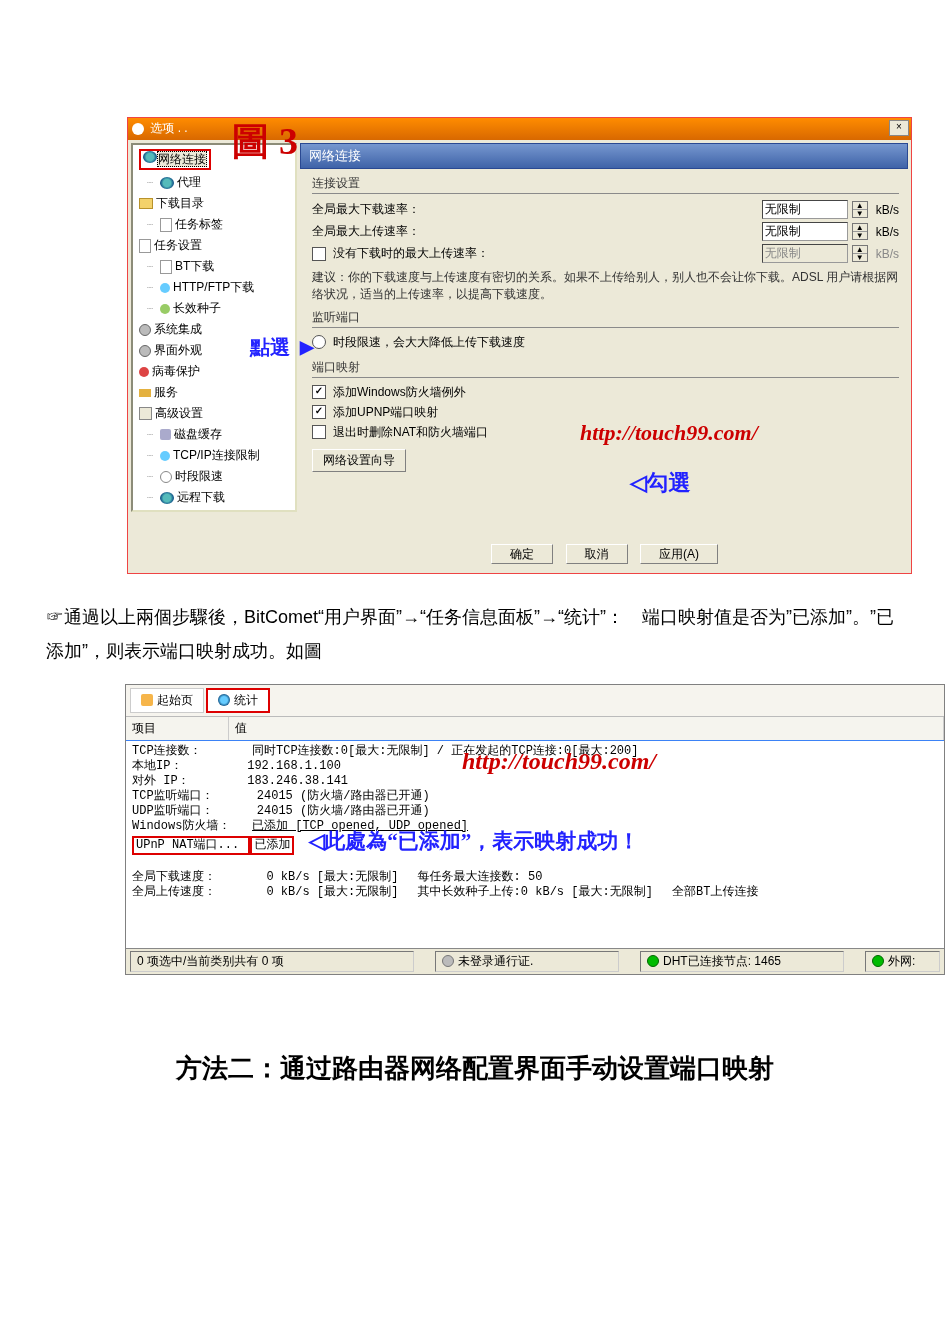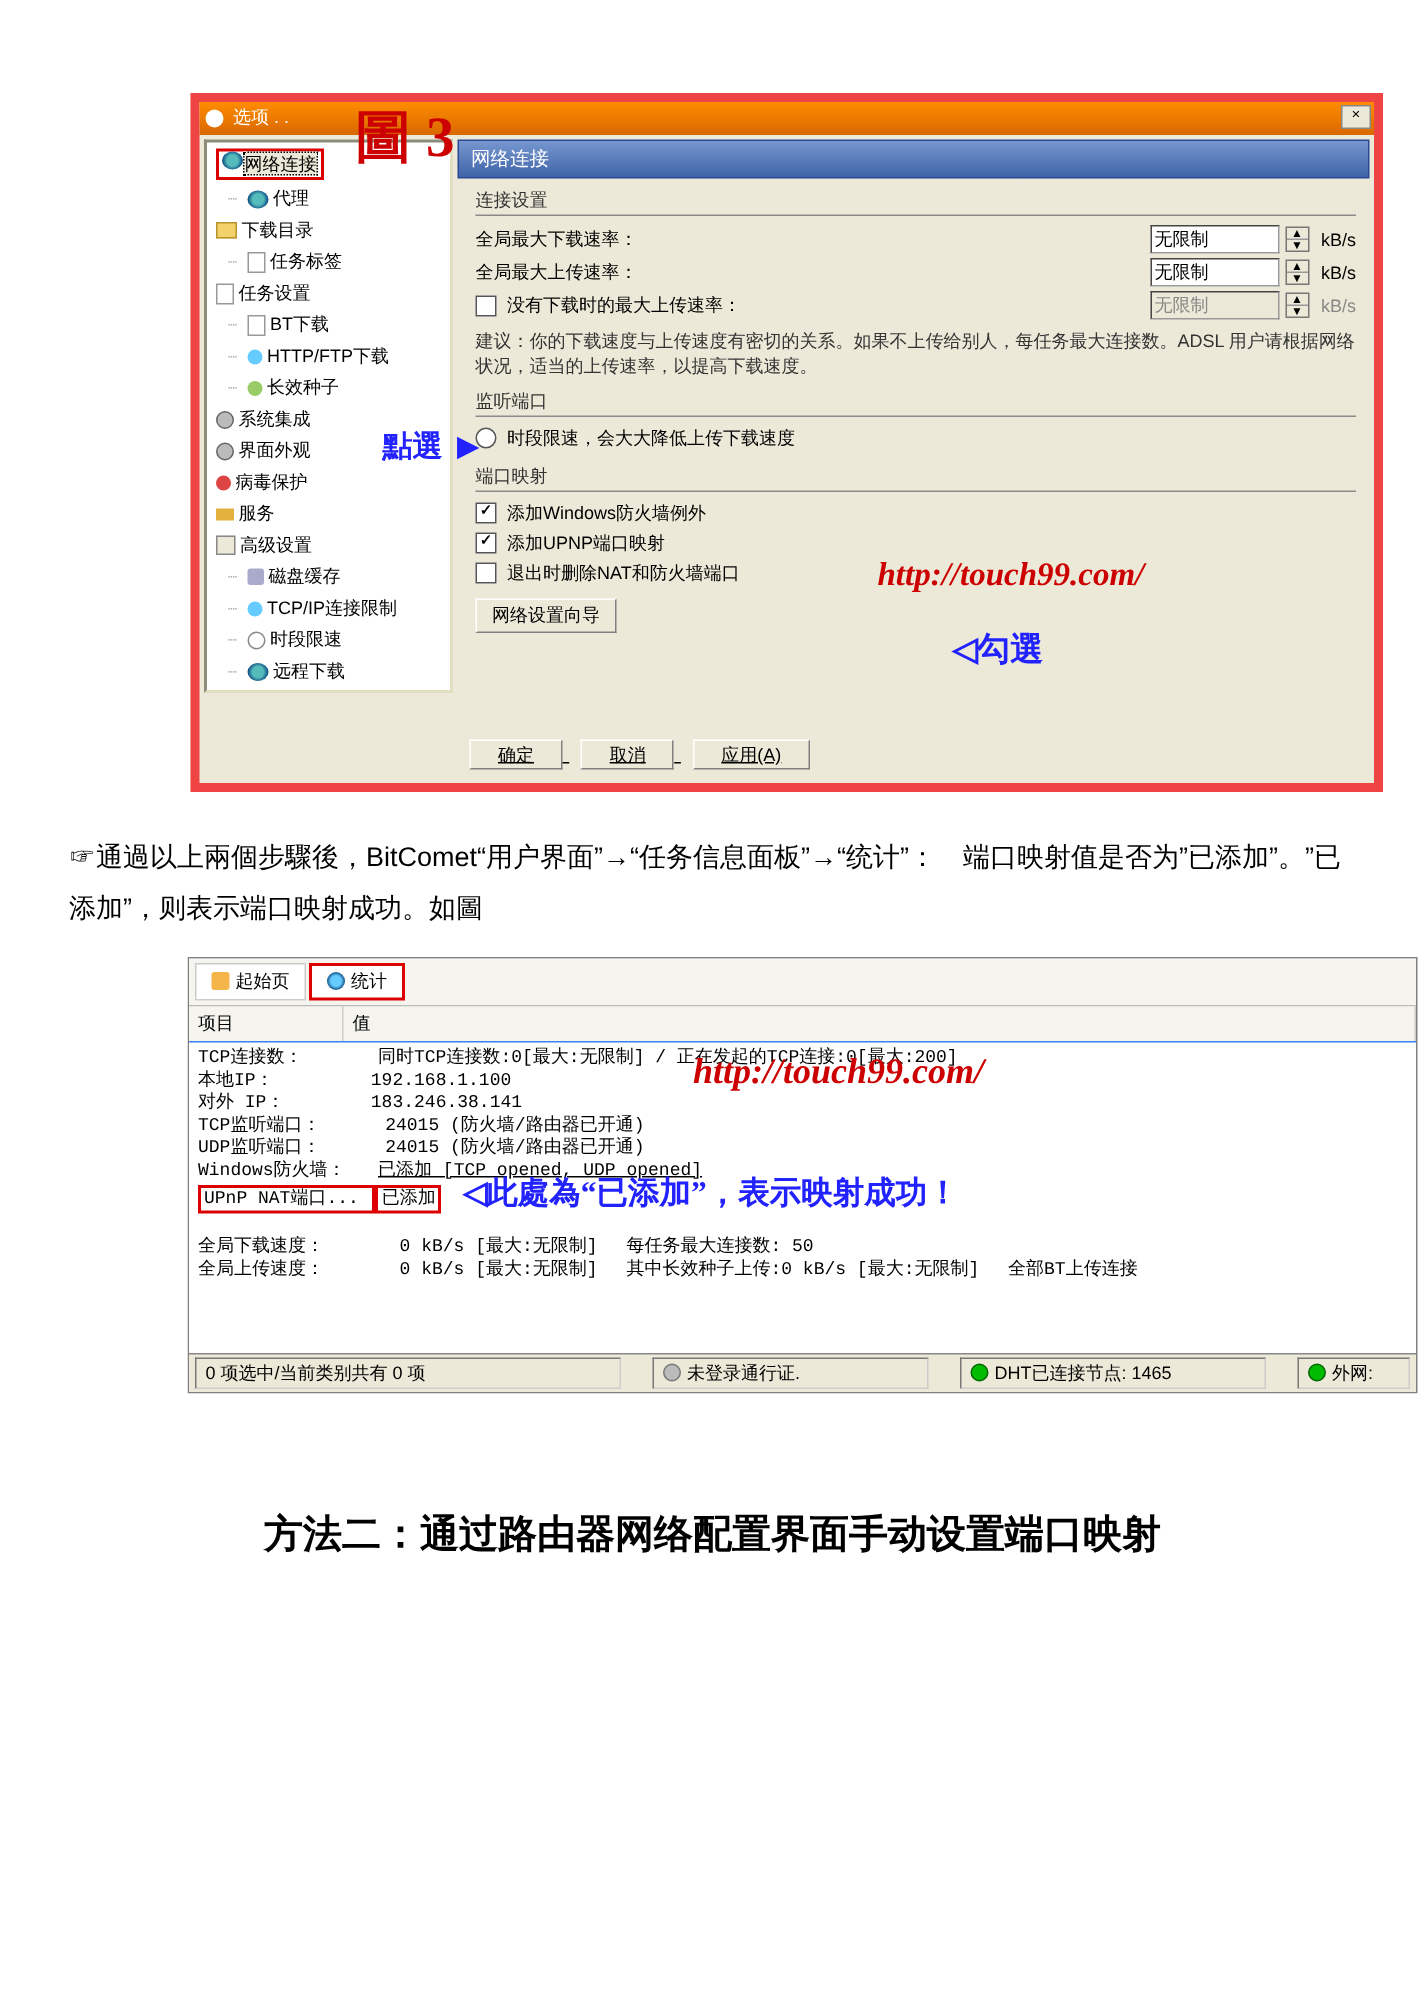--- a/index.html
+++ b/index.html
@@ -1,18 +1,18 @@
 <!DOCTYPE html>
 <html><head>
 <meta charset="utf-8">
 <style>
   body { margin:0; padding:0; background:#fff; font-family:"SimSun","宋体","Microsoft YaHei",sans-serif; width:950px; }
   .page { padding:0 40px 40px 40px; }
   
-  .dlg-wrap { border:6px solid #ef4444; background:#ECE9D8; margin:62px 0 0 87px; width:783px; }
+  .dlg-wrap { border:1px solid #ef4444; background:#ECE9D8; margin:117px 0 0 87px; width:783px; }
   .titlebar { background:linear-gradient(#FF8C00,#D86800); color:#fff; padding:2px 3px 3px 4px; font-size:12px; height:17px; position:relative; }
   .titlebar .ticon { width:12px;height:12px;background:#fff;border-radius:50%;display:inline-block;vertical-align:middle;margin-right:3px; }
   .titlebar .closebtn { position:absolute; right:2px; top:2px; width:18px;height:14px;background:#ECE9D8;border:1px solid #888;font-size:10px;line-height:12px;text-align:center;color:#000;font-family:Arial; }
   .dlg-body { display:flex; }
   .tree { width:162px; border:2px inset #e0e0c0; background:#fff; margin:3px; padding:2px 0; }
   .tree-item { font-size:12px; padding:2px 0 2px 6px; white-space:nowrap; display:flex; align-items:center; gap:3px; }
   .tree-item.sub { padding-left:14px; }
   .tree-item.sub::before { content:"┈"; color:#999; margin-right:2px; font-size:10px; display:inline-block; width:8px; }
   .ticon2 { width:14px;height:12px;display:inline-block; }
   .ticon-globe { background:radial-gradient(circle,#5bb 40%,#158 70%); border-radius:50%; }
@@ -46,21 +46,21 @@
   .radio,.check { width:12px;height:12px; margin-right:3px; appearance:none; border:1px solid #555; background:#fff; display:inline-block; vertical-align:middle; }
   .radio{border-radius:50%;}
   .radio.checked::after{content:"";display:block;width:6px;height:6px;background:#000;border-radius:50%;margin:2px;}
   .check.checked::after{content:"✓";font-size:10px;line-height:10px;display:block;text-align:center;color:#000;font-weight:bold}
   .hint { color:#333; font-size:12px; margin:4px 12px; line-height:1.4; }
   .red-box { border:2px solid #d00; padding:2px 4px; margin:0 4px; display:flex; align-items:center; gap:8px; }
   .btn { background:#ECE9D8; border:1px solid #808080; border-top-color:#fff; border-left-color:#fff; padding:2px 10px; font-size:12px; }
   .watermark1 { position:absolute; left:280px; top:280px; color:#c00; font-family:"Times New Roman",serif; font-size:22px; font-weight:bold; font-style:italic; }
   .ann-gou{ position:absolute; left:330px; top:328px; color:#2222ff; font-family:"DFKai-SB","KaiTi","楷体",serif; font-size:22px; font-weight:bold;}
   .ann-gou::before{content:"◁ ";letter-spacing:-3px}
-  .dlg-btns { text-align:left; padding:6px 10px 10px 0;text-decoration:underline; }
+  .dlg-btns { text-align:center; padding:6px 10px 10px 0; }
   .dlg-btns .btn{ margin-left:8px; padding:2px 18px; }
 
   
   .para { font-size:18px; line-height:1.9; margin:26px 10px 10px 6px; color:#000; }
 
   
   .stats { border:1px solid #808080; margin:6px 0 0 0; background:#fff; position:relative; width:818px; overflow:hidden;}
   .tabs2 { background:#f6f4ee; padding:3px 4px; display:flex; gap:2px; border-bottom:1px solid #bbb; }
   .tab2 { padding:2px 10px; font-size:12px; background:#fff; border:1px solid #ccc; display:flex; align-items:center; gap:4px; }
   .tab2 .i{width:12px;height:12px;display:inline-block}
@@ -199,21 +199,21 @@
           <span class="lbl" style="flex:0 0 260px">没有下载时的最大上传速率：</span>
           <span style="flex:1"></span>
           <span class="textbox disabled">无限制</span>
           <span class="spin">
                 <span>▲</span>
                 <span>▼</span>
               </span>
           <span class="unit" style="color:#888">kB/s</span>
         </div>
       </div>
-      <div class="hint">建议：你的下载速度与上传速度有密切的关系。如果不上传给别人，每任务最大连接数。ADSL 用户请根据网络状况，适当的上传速率，以提高下载速度。</div>
+      <div class="hint">建议：你的下载速度与上传速度有密切的关系。如果不上传给别人，别人也不会让你下载。ADSL 用户请根据网络状况，适当的上传速率，以提高下载速度。</div>
 
       <div class="grp">
         <div class="grp-title">监听端口</div>
         <div class="row">
               <span class="radio"></span>
           <span>时段限速，会大大降低上传下载速度</span>
             </div>
       </div>
 
       <div class="watermark1">http://touch99.com/</div>

